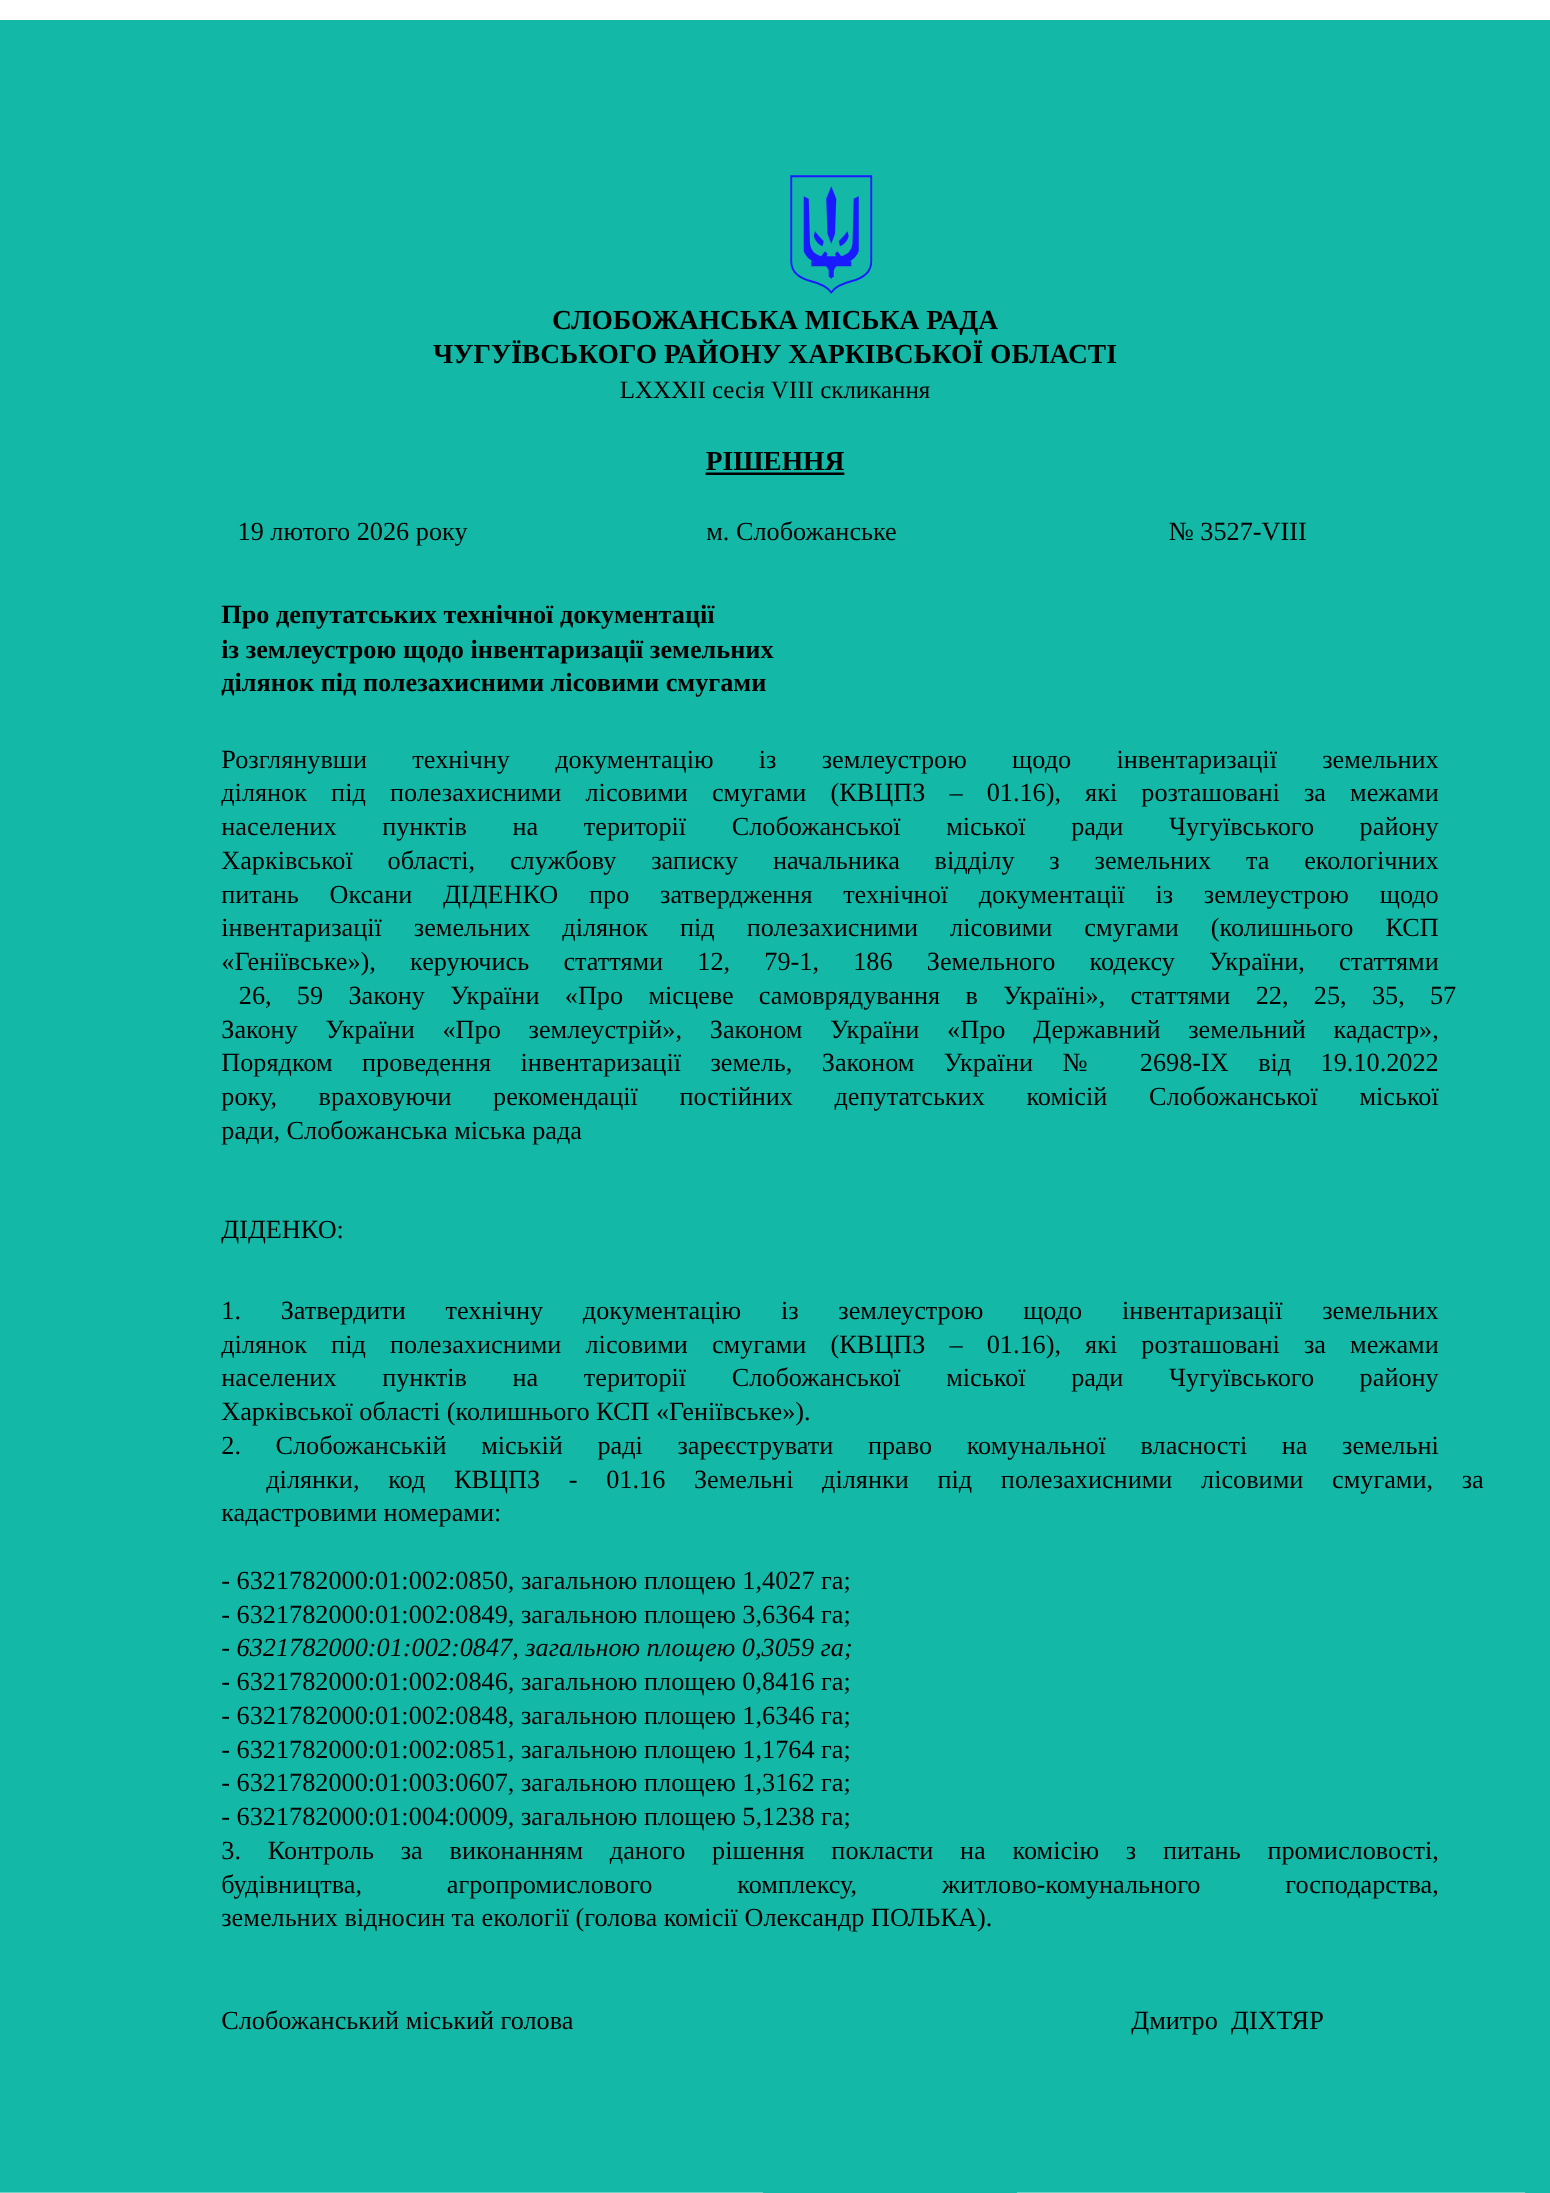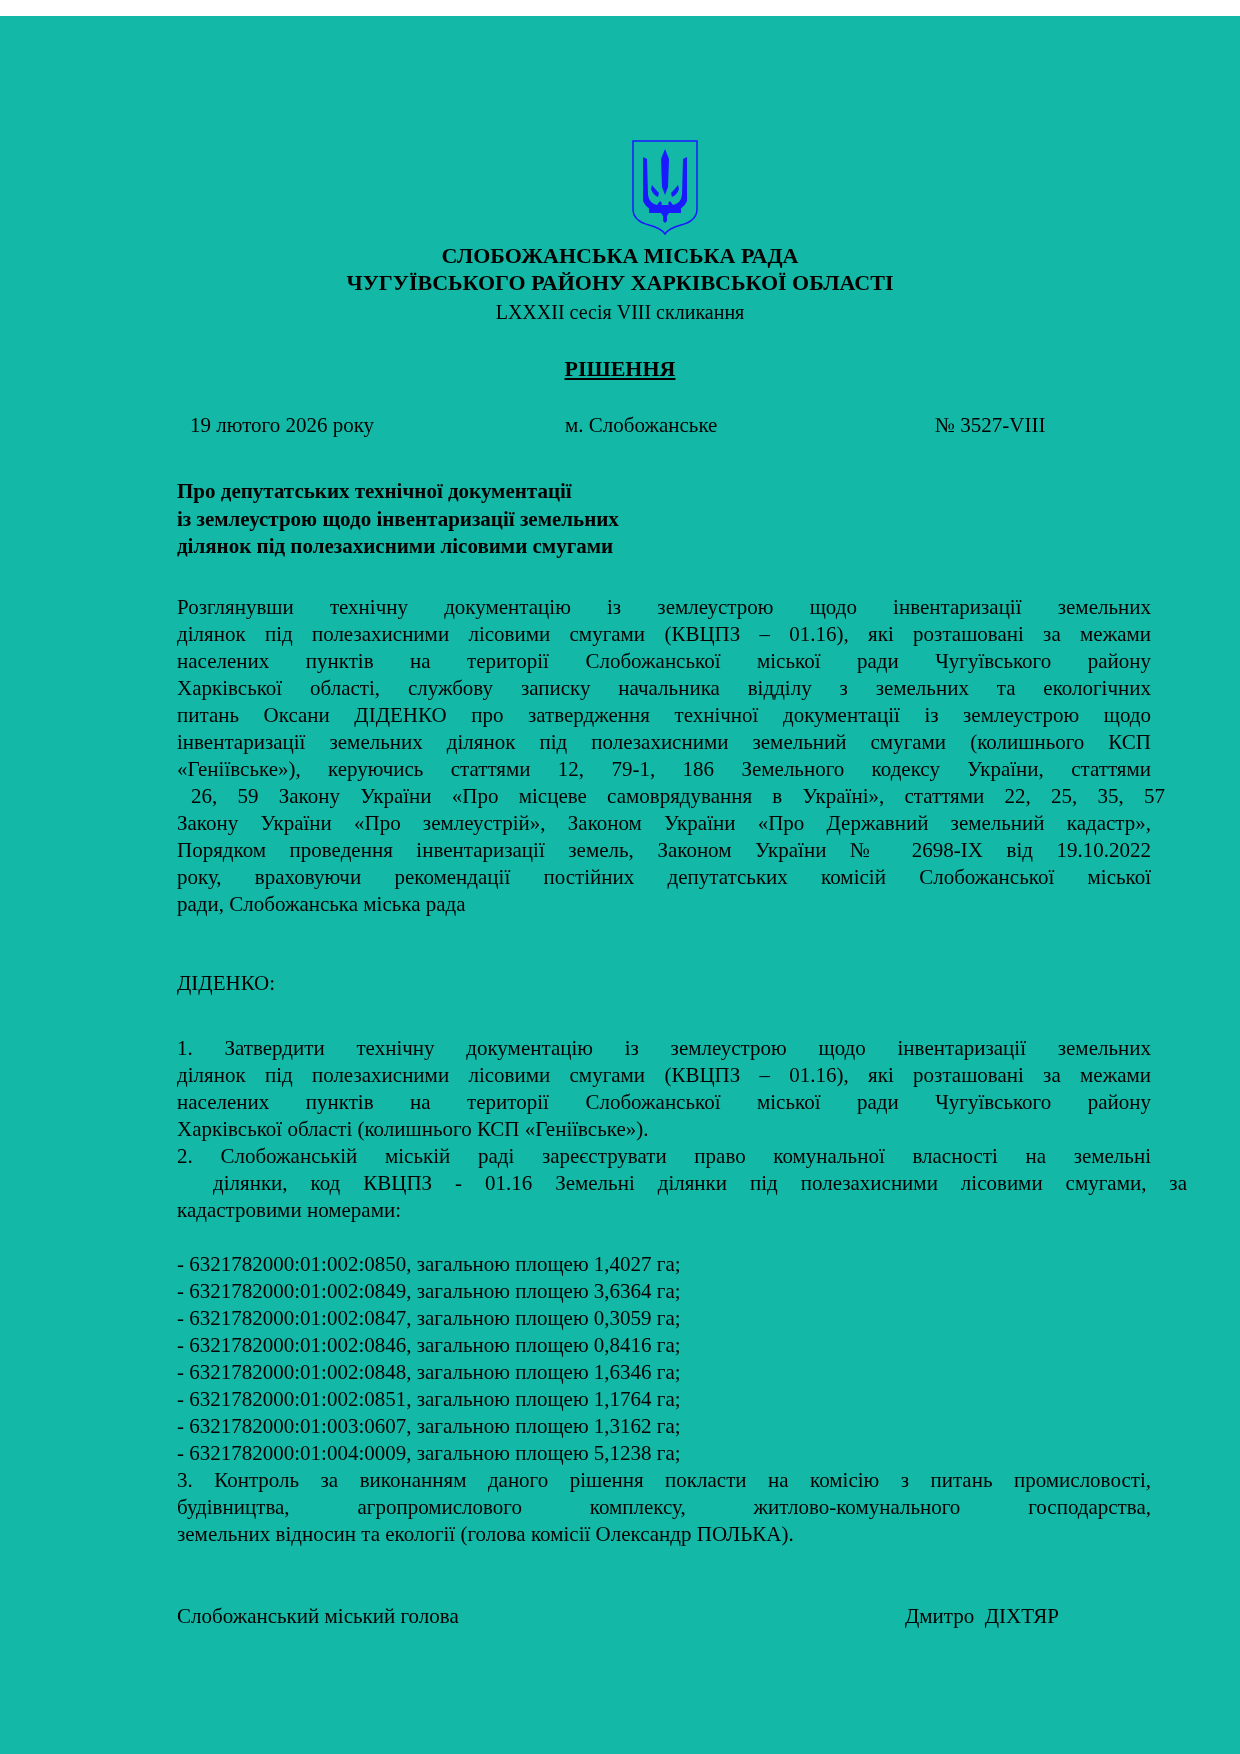--- a/index.html
+++ b/index.html
@@ -51,42 +51,42 @@
     <div>Про депутатських технічної документації</div>
     <div>із землеустрою щодо інвентаризації земельних</div>
     <div>ділянок під полезахисними лісовими смугами</div>
   </div>
 
   <div class="justify-line" style="top:578px;">Розглянувши технічну документацію із землеустрою щодо інвентаризації земельних</div>
   <div class="justify-line" style="top:605px;">ділянок під полезахисними лісовими смугами (КВЦПЗ – 01.16), які розташовані за межами</div>
   <div class="justify-line" style="top:632px;">населених пунктів на території Слобожанської міської ради Чугуївського району</div>
   <div class="justify-line" style="top:659px;">Харківської області, службову записку начальника відділу з земельних та екологічних</div>
   <div class="justify-line" style="top:686px;">питань Оксани ДІДЕНКО про затвердження технічної документації із землеустрою щодо</div>
-  <div class="justify-line" style="top:713px;">інвентаризації земельних ділянок під полезахисними земельний смугами (колишнього КСП</div>
+  <div class="justify-line" style="top:713px;">інвентаризації земельних ділянок під полезахисними лісовими смугами (колишнього КСП</div>
   <div class="justify-line" style="top:740px;">«Геніївське»), керуючись  статтями 12, 79-1, 186 Земельного  кодексу  України, статтями</div>
   <div class="justify-line" style="top:767px;margin-left:14px;">26, 59 Закону  України «Про  місцеве  самоврядування в Україні», статтями 22, 25, 35, 57</div>
   <div class="justify-line" style="top:794px;">Закону України «Про землеустрій», Законом України «Про Державний земельний кадастр»,</div>
   <div class="justify-line" style="top:821px;">Порядком проведення інвентаризації земель, Законом України № 2698-IX від 19.10.2022</div>
   <div class="justify-line" style="top:848px;">року,  враховуючи рекомендації постійних депутатських комісій Слобожанської міської</div>
   <div class="plain-line" style="top:875px;">ради, Слобожанська міська  рада</div>
 
   <div class="plain-line" style="top:954px;">ДІДЕНКО:</div>
 
   <div class="justify-line" style="top:1019px;">1. Затвердити технічну документацію із землеустрою щодо інвентаризації земельних</div>
   <div class="justify-line" style="top:1046px;">ділянок під полезахисними лісовими смугами (КВЦПЗ – 01.16), які розташовані за межами</div>
   <div class="justify-line" style="top:1073px;">населених пунктів на території Слобожанської міської ради Чугуївського району</div>
   <div class="plain-line" style="top:1100px;">Харківської області (колишнього КСП «Геніївське»).</div>
 
   <div class="justify-line" style="top:1127px;">2. Слобожанській міській раді зареєструвати право комунальної власності на земельні</div>
   <div class="justify-line" style="top:1154px;margin-left:36px;">ділянки, код КВЦПЗ - 01.16 Земельні ділянки під полезахисними лісовими смугами, за</div>
   <div class="plain-line" style="top:1181px;">кадастровими номерами:</div>
 
   <div class="plain-line" style="top:1235px;">- 6321782000:01:002:0850, загальною площею 1,4027 га;</div>
   <div class="plain-line" style="top:1262px;">- 6321782000:01:002:0849, загальною площею 3,6364 га;</div>
-  <div class="plain-line" style="top:1289px;">- 6321782000:01:002:0847, загальною площею 0,3059 га;</div>
+  <div class="plain-line" style="top:1289px;font-style:italic;">- 6321782000:01:002:0847, загальною площею 0,3059 га;</div>
   <div class="plain-line" style="top:1316px;">- 6321782000:01:002:0846, загальною площею 0,8416 га;</div>
   <div class="plain-line" style="top:1343px;">- 6321782000:01:002:0848, загальною площею 1,6346 га;</div>
   <div class="plain-line" style="top:1370px;">- 6321782000:01:002:0851, загальною площею 1,1764 га;</div>
   <div class="plain-line" style="top:1397px;">- 6321782000:01:003:0607, загальною площею 1,3162 га;</div>
   <div class="plain-line" style="top:1424px;">- 6321782000:01:004:0009, загальною площею 5,1238 га;</div>
 
   <div class="justify-line" style="top:1451px;">3. Контроль за виконанням даного рішення покласти  на  комісію з питань промисловості,</div>
   <div class="justify-line" style="top:1478px;">будівництва, агропромислового комплексу,  житлово-комунального  господарства,</div>
   <div class="plain-line" style="top:1505px;">земельних відносин та екології (голова комісії  Олександр ПОЛЬКА).</div>
 

